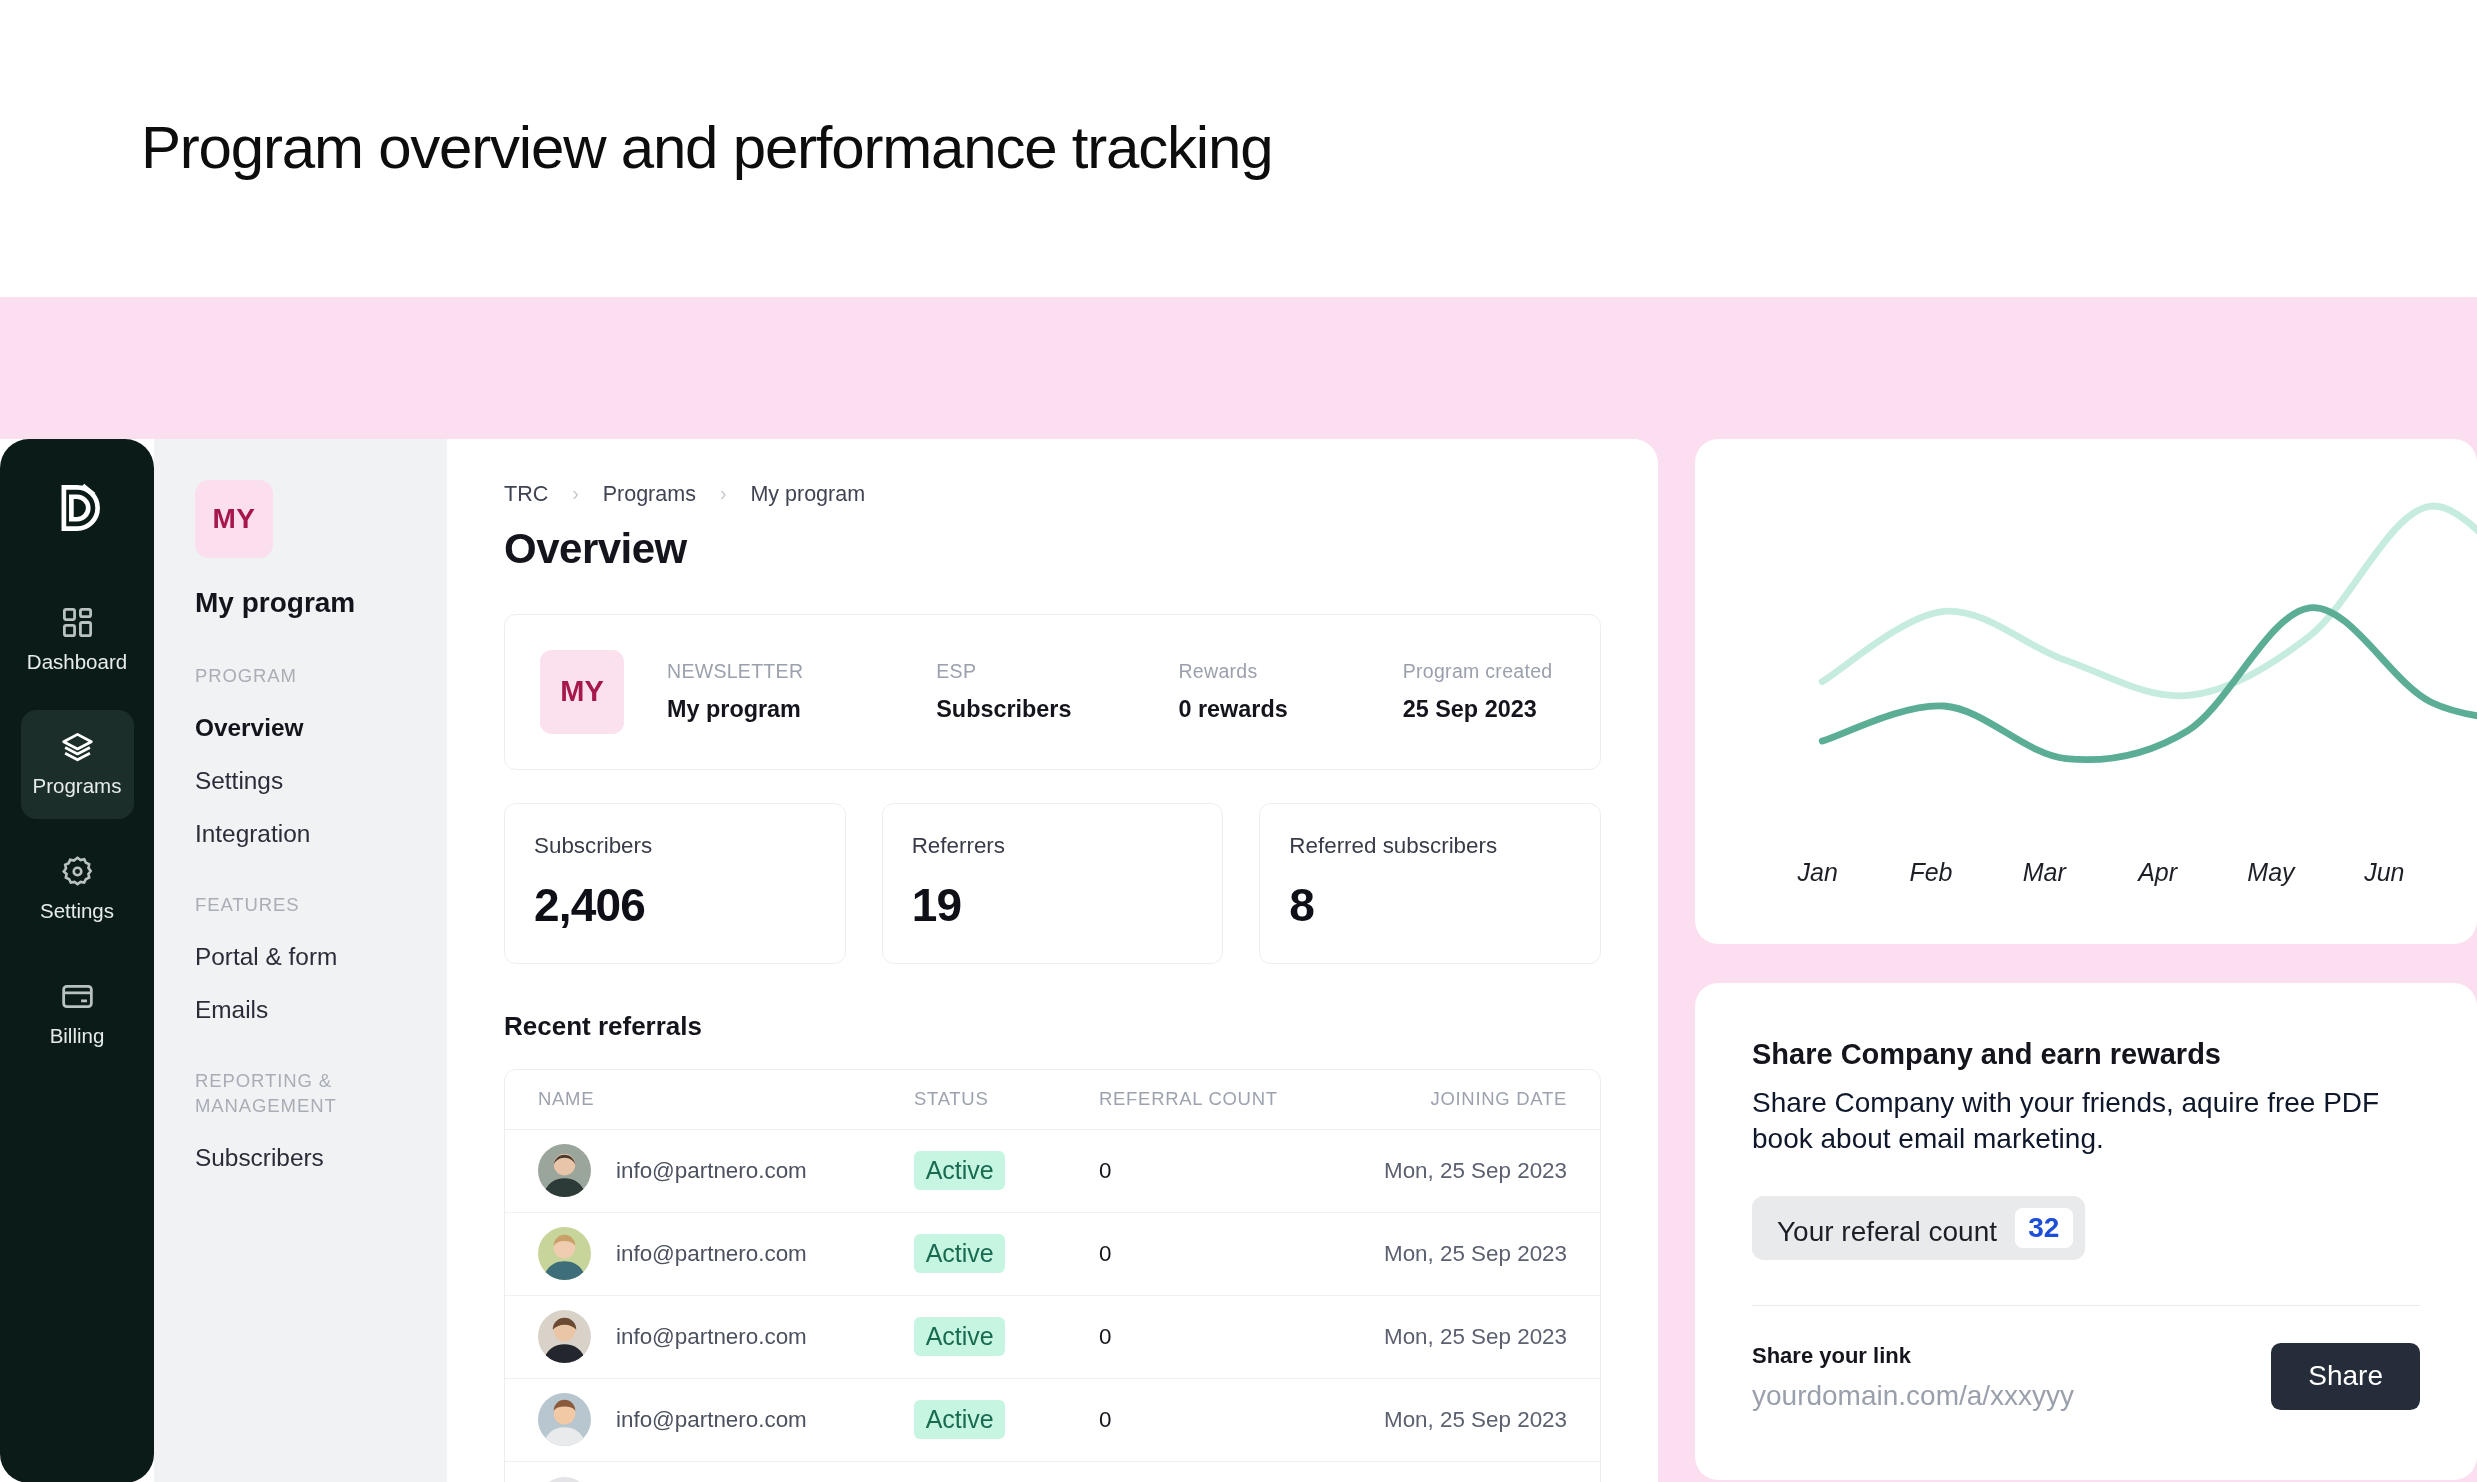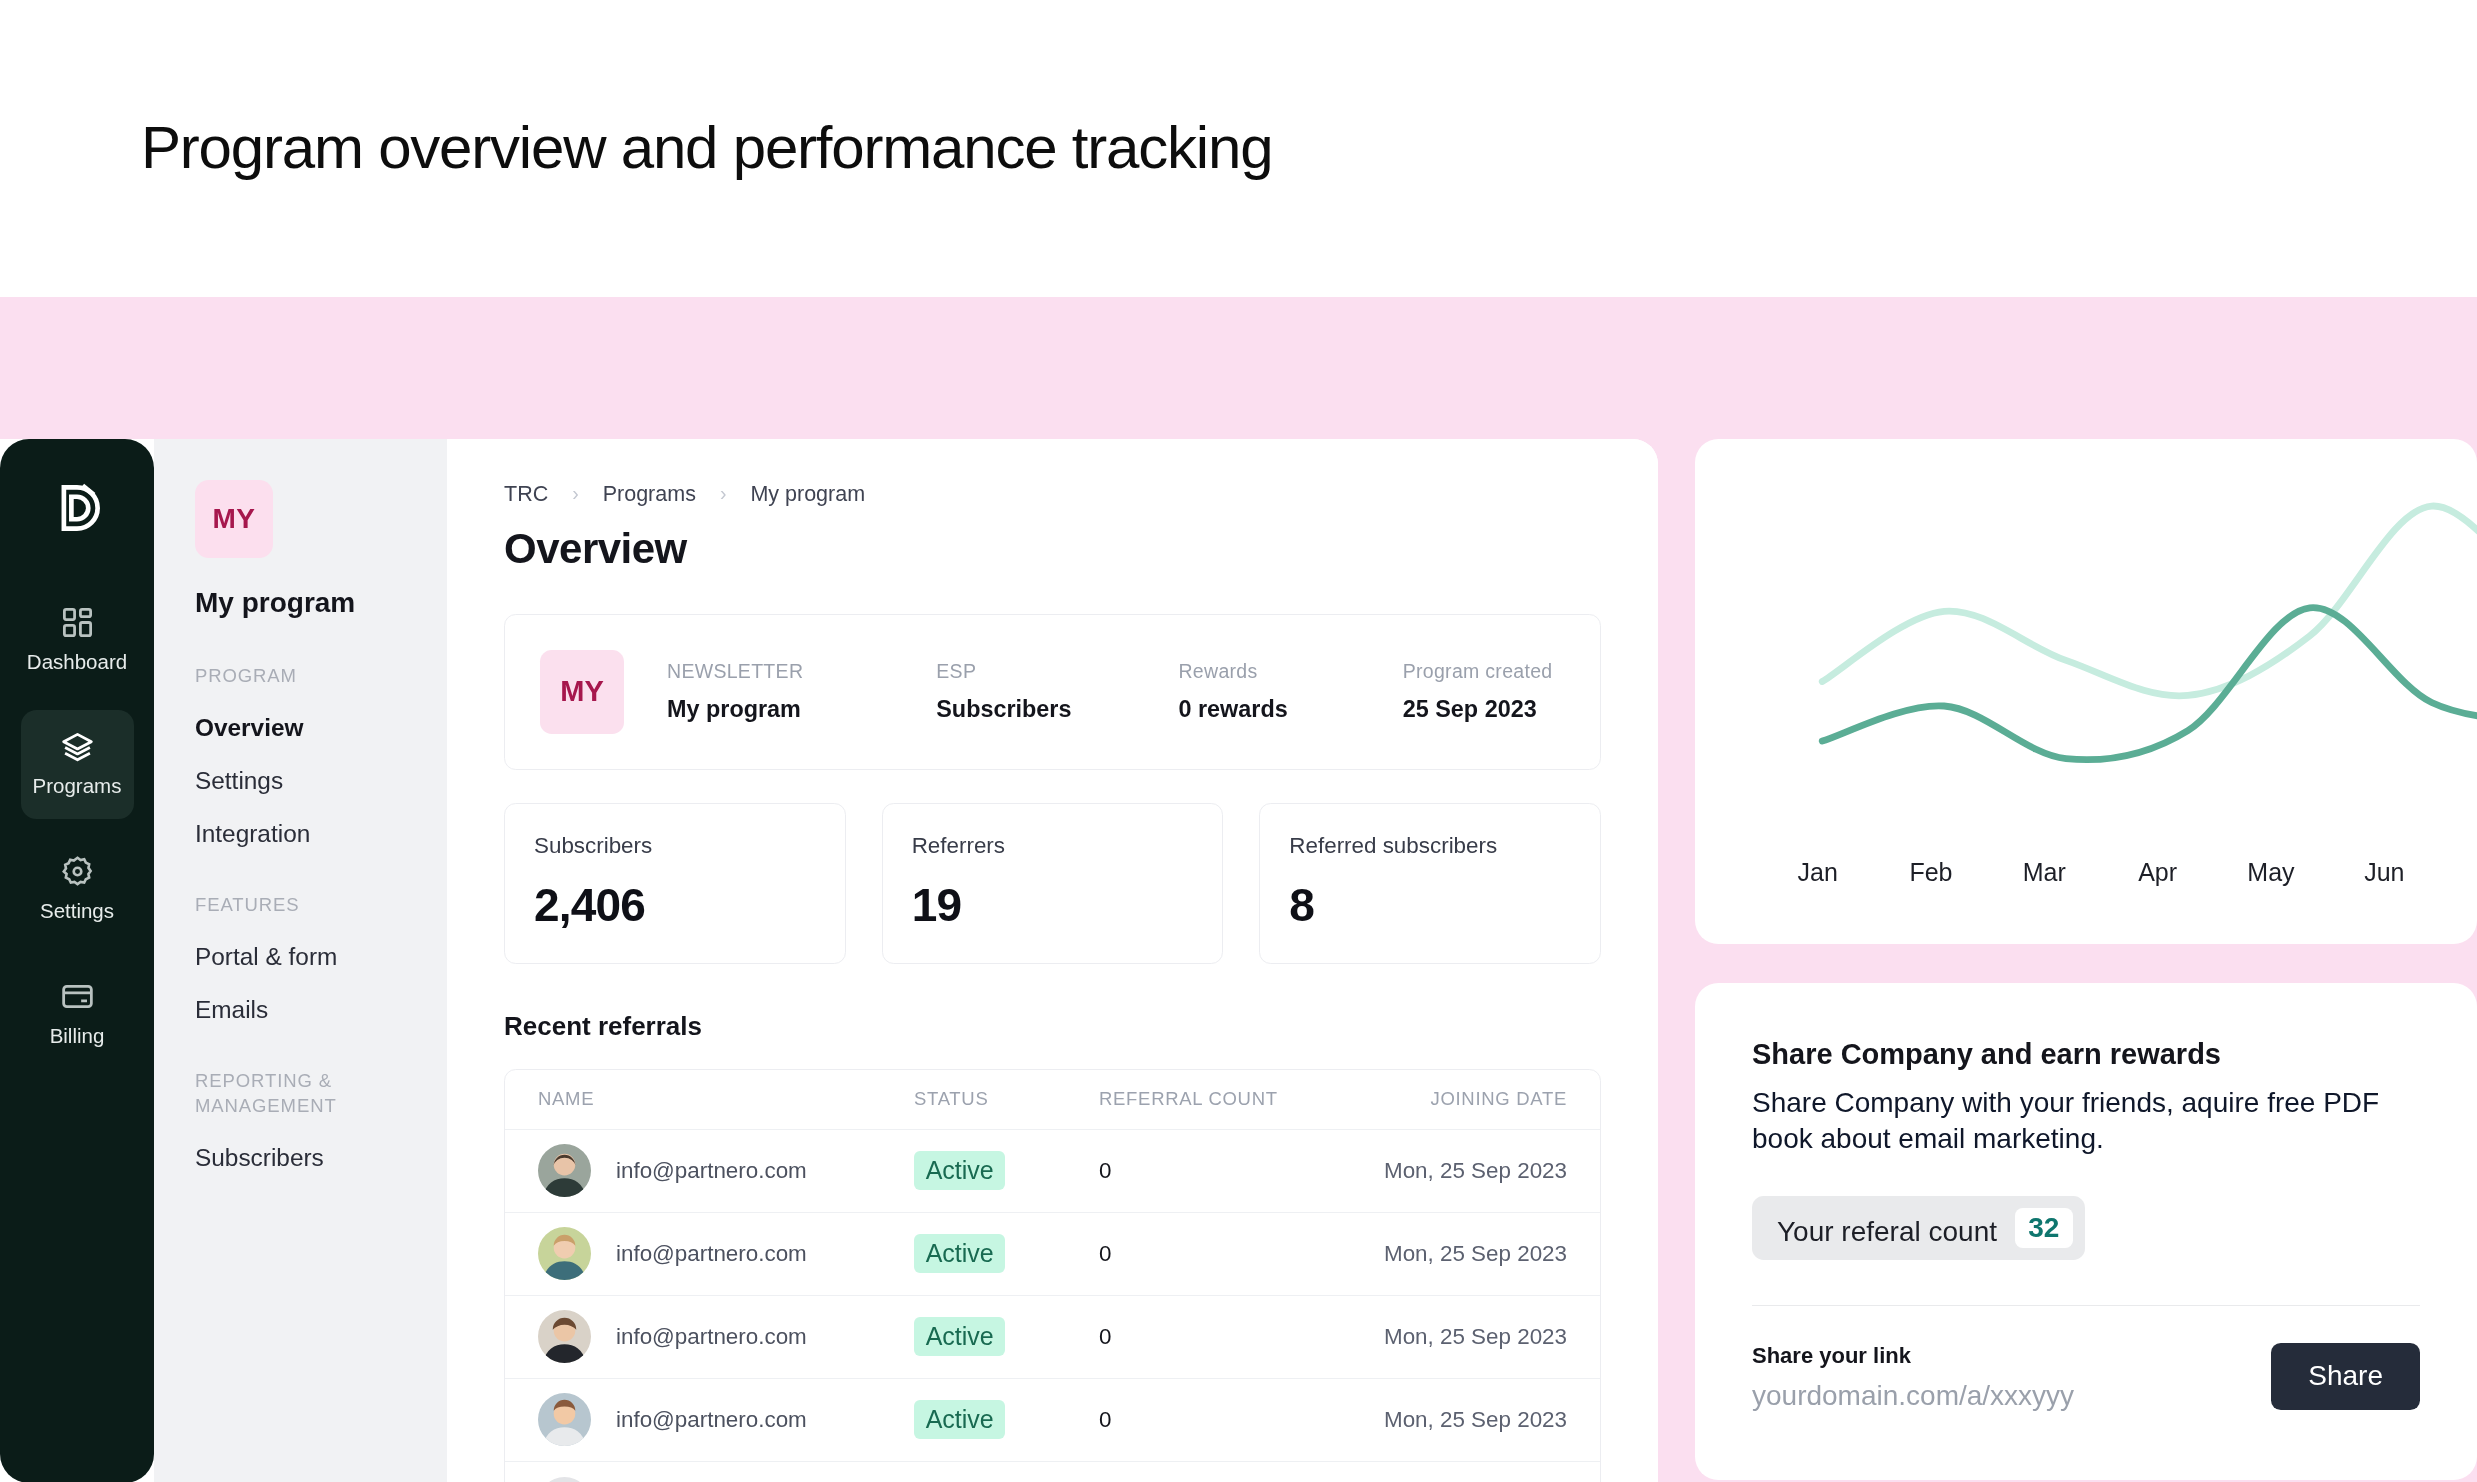--- a/index.html
+++ b/index.html
@@ -134,34 +134,34 @@
     font-size: 25px; padding: 4.9px 11.7px; border-radius: 5.9px;
   }
   .cell-count { font-size: 22.4px; color: #14151c; }
   .cell-date { font-size: 22.4px; color: #5c6170; }
 
   
   .right-panel { position: absolute; left: 1695px; top: 439px; width: 782px; height: 1044px; }
   .r-card { background: #ffffff; border-radius: 23.4px; overflow: hidden; position: relative; }
   .chart-card { height: 505px; }
   .chart-svg { position: absolute; left: 0; top: 0; width: 782px; height: 419px; }
-  .chart-axis { position: absolute; left: 0; top: 419px; width: 746px; display: flex; padding-left: 66px; }
+  .chart-axis { position: absolute; left: 0; top: 419px; width: 746px; display: flex; padding-left: 66px; font-style: italic; }
   .axis-tick { width: 122px; font-size: 25px; color: #1d1f27; text-align: center; }
 
   .share-card { margin-top: 39px; height: 497px; padding: 55px 57px 0 57px; }
   .share-h { font-size: 29px; font-weight: 700; color: #14151c; }
   .share-p { margin-top: 13.7px; font-size: 28px; color: #0f172a; line-height: 1.3; }
   .count-pill {
     margin-top: 39px; display: inline-flex; align-items: flex-end; gap: 17.6px;
     background: #e9eaec; border-radius: 11.7px; padding: 11.7px 11.7px 11.7px 25px;
   }
   .count-pill-label { font-size: 28px; color: #1d1f27; }
   .count-pill-value {
     background: #ffffff; border-radius: 7.8px; padding: 3.9px 13.7px;
-    font-size: 28px; font-weight: 700; color: #0f766e;
+    font-size: 28px; font-weight: 700; color: #1d4ed8;
   }
   .divider { margin-top: 45px; height: 1px; background: #e9eaec; }
   .link-row { margin-top: 37px; display: flex; align-items: flex-start; justify-content: space-between; }
   .link-h { font-size: 22px; font-weight: 700; color: #14151c; }
   .link-url { margin-top: 11.7px; font-size: 28px; color: #9aa0ab; }
   .share-btn {
     background: #252c3a; color: #ffffff; border: none; border-radius: 9.8px;
     font-size: 28px; padding: 17.6px 37px; font-family: inherit; cursor: pointer;
   }
 </style>

